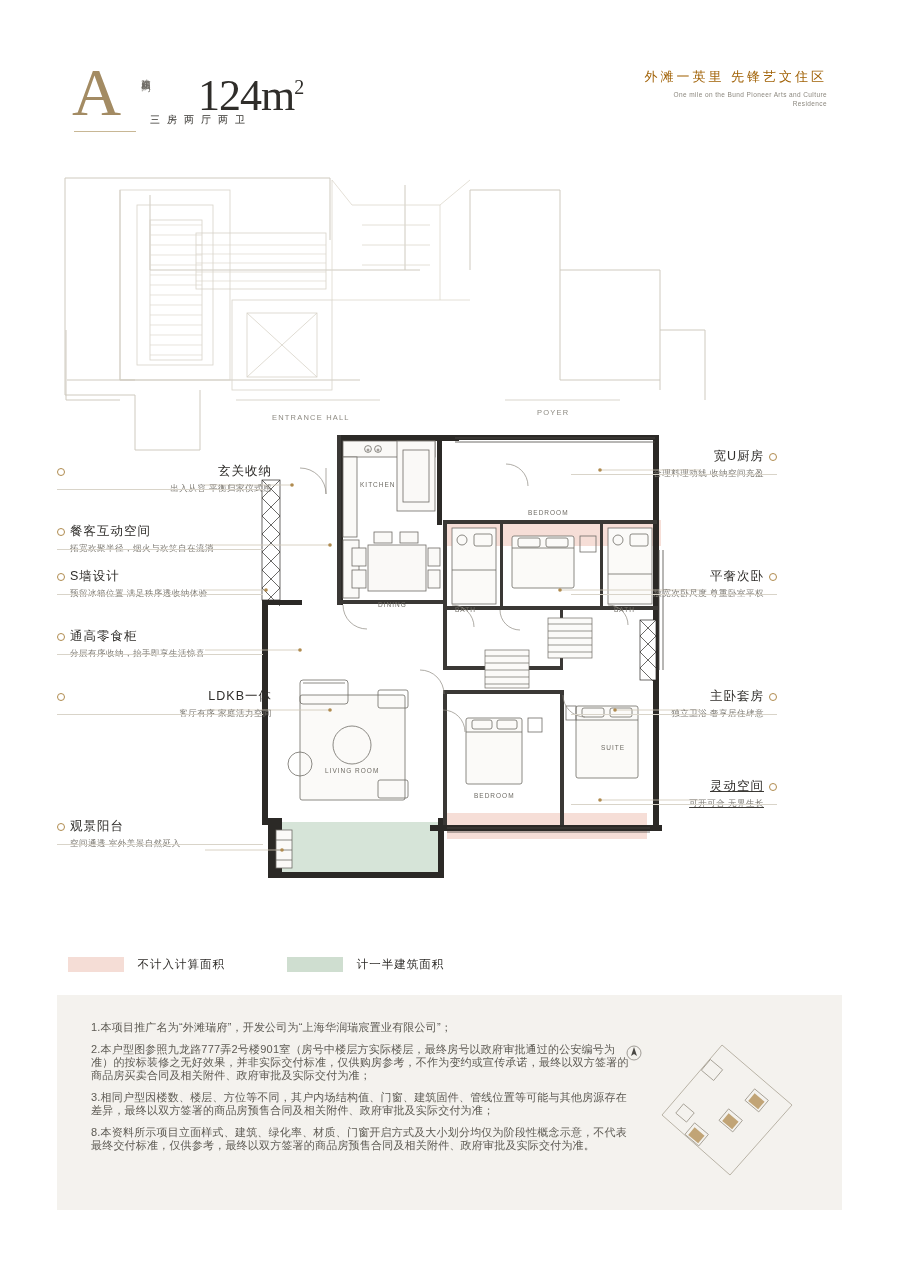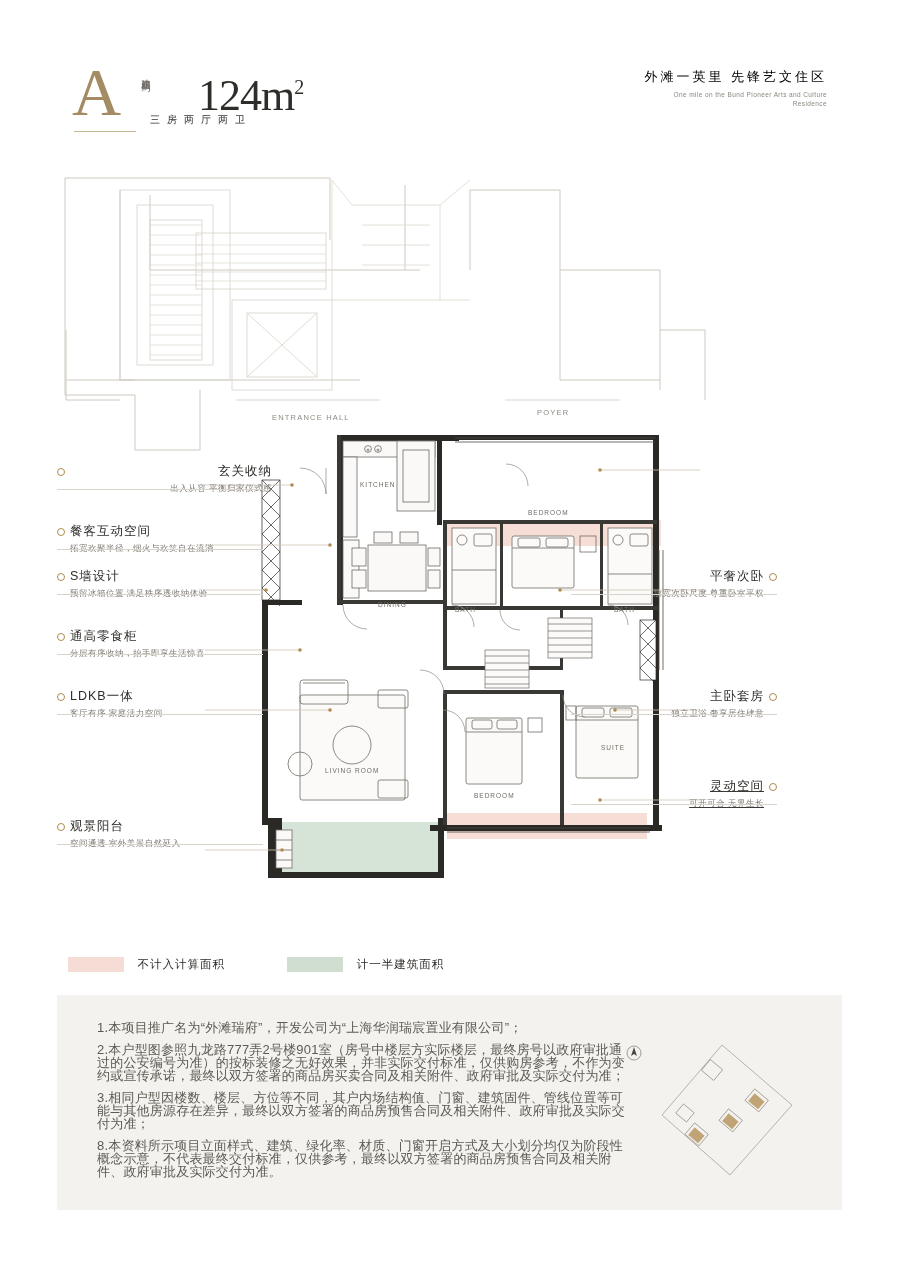--- a/index.html
+++ b/index.html
@@ -37,21 +37,21 @@
     letter-spacing:-1px;
     margin-left:40px;
   }
   .area-big sup{font-size:20px;vertical-align:super;}
   .room-type{
     position:absolute;left:150px;top:113px;
     font-size:10px;letter-spacing:7px;color:#35332f;
   }
   .head-right-cn{
     position:absolute;right:72px;top:68px;
-    font-size:13px;letter-spacing:3px;color:#000000;text-align:right;
+    font-size:13px;letter-spacing:3px;color:#a16207;text-align:right;
   }
   .head-right-en{
     position:absolute;right:72px;top:90px;
     font-size:6.5px;line-height:9px;letter-spacing:.4px;color:#8b877e;
     text-align:right;width:170px;
   }
 
   
   .plan{position:absolute;left:0;top:150px;width:834px;height:780px;}
 
@@ -82,21 +82,21 @@
   .legend .sw{display:inline-block;width:56px;height:15px;vertical-align:middle;}
   .legend .lb{display:inline-block;font-size:11.5px;color:#2f2d2a;margin-left:9px;vertical-align:middle;letter-spacing:1px;}
   .legend .item{display:inline-block;margin-right:58px;}
 
   
   .notes{
     position:absolute;left:57px;top:995px;width:785px;height:215px;
     background:#f4f2ee;
   }
   .notes p{
-    margin:0 0 9px 12px;font-size:13px;line-height:13px;color:#5d5a53;letter-spacing:.2px;
+    margin:0 0 9px 6px;font-size:11px;line-height:13px;color:#5d5a53;letter-spacing:.2px;
   }
   .notes-inner{position:absolute;left:28px;top:26px;width:545px;}
 
   .compass{position:absolute;right:40px;top:40px;width:180px;height:150px;}
 
   
   .kp{fill:none;stroke:#b9b3a6;stroke-width:1;}
 </style>
 </head>
 <body>
@@ -379,32 +379,37 @@
     <div class="anno" style="left:57px;top:418px;">
       <div class="ttl">S墙设计</div>
       <div class="sub">预留冰箱位置 满足秩序透收纳体验</div>
       <div class="rule"></div>
     </div>
     <div class="anno" style="left:57px;top:478px;">
       <div class="ttl">通高零食柜</div>
       <div class="sub">分层有序收纳，抬手即享生活惊喜</div>
       <div class="rule"></div>
     </div>
-    <div class="anno" style="left:57px;top:538px;">
+    <div class="anno" style="left:57px;top:538px;text-align:right;">
       <div class="ttl">LDKB一体</div>
       <div class="sub">客厅有序 家庭活力空间</div>
       <div class="rule"></div>
     </div>
     <div class="anno" style="left:57px;top:668px;">
       <div class="ttl">观景阳台</div>
       <div class="sub">空间通透 室外美景自然延入</div>
       <div class="rule"></div>
     </div>
 
     
+    <div class="anno right" style="right:57px;top:298px;">
+      <div class="ttl">宽U厨房</div>
+      <div class="sub">合理料理动线 收纳空间充盈</div>
+      <div class="rule"></div>
+    </div>
     <div class="anno right" style="right:57px;top:418px;">
       <div class="ttl">平奢次卧</div>
       <div class="sub">放宽次卧尺度 尊重卧室平权</div>
       <div class="rule"></div>
     </div>
     <div class="anno right" style="right:57px;top:538px;">
       <div class="ttl">主卧套房</div>
       <div class="sub">独立卫浴 奢享居住肆意</div>
       <div class="rule"></div>
     </div>

